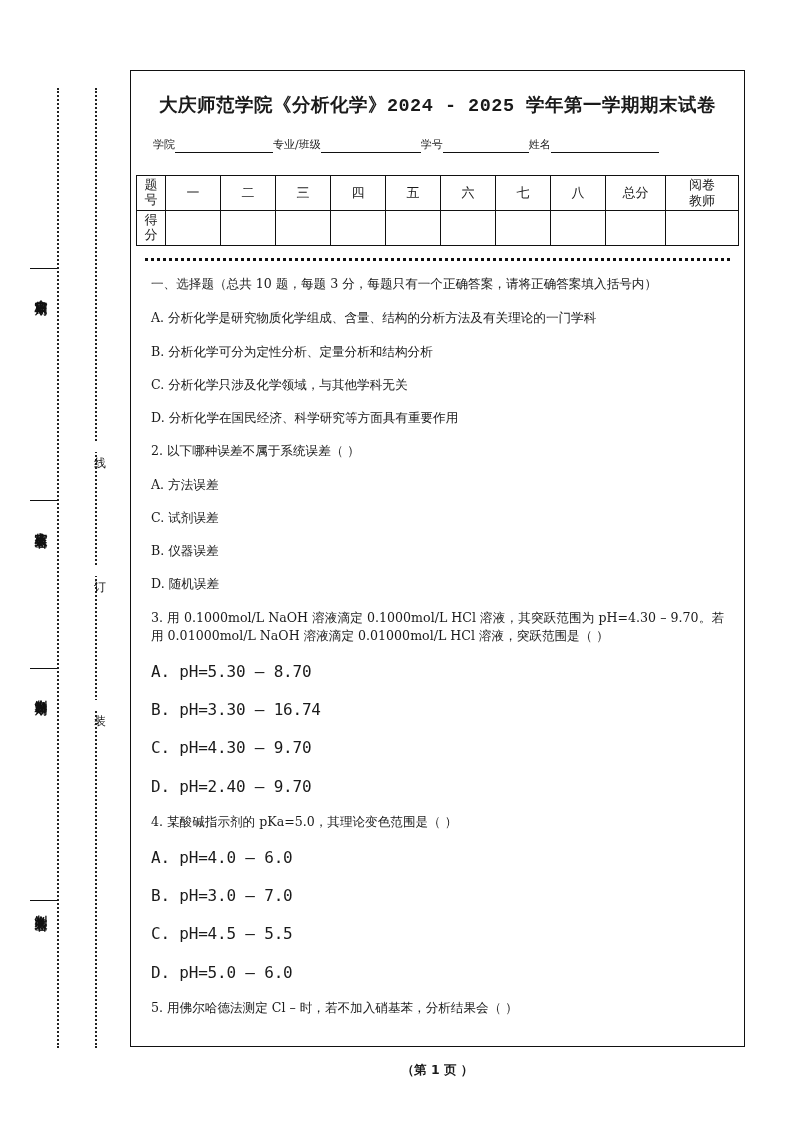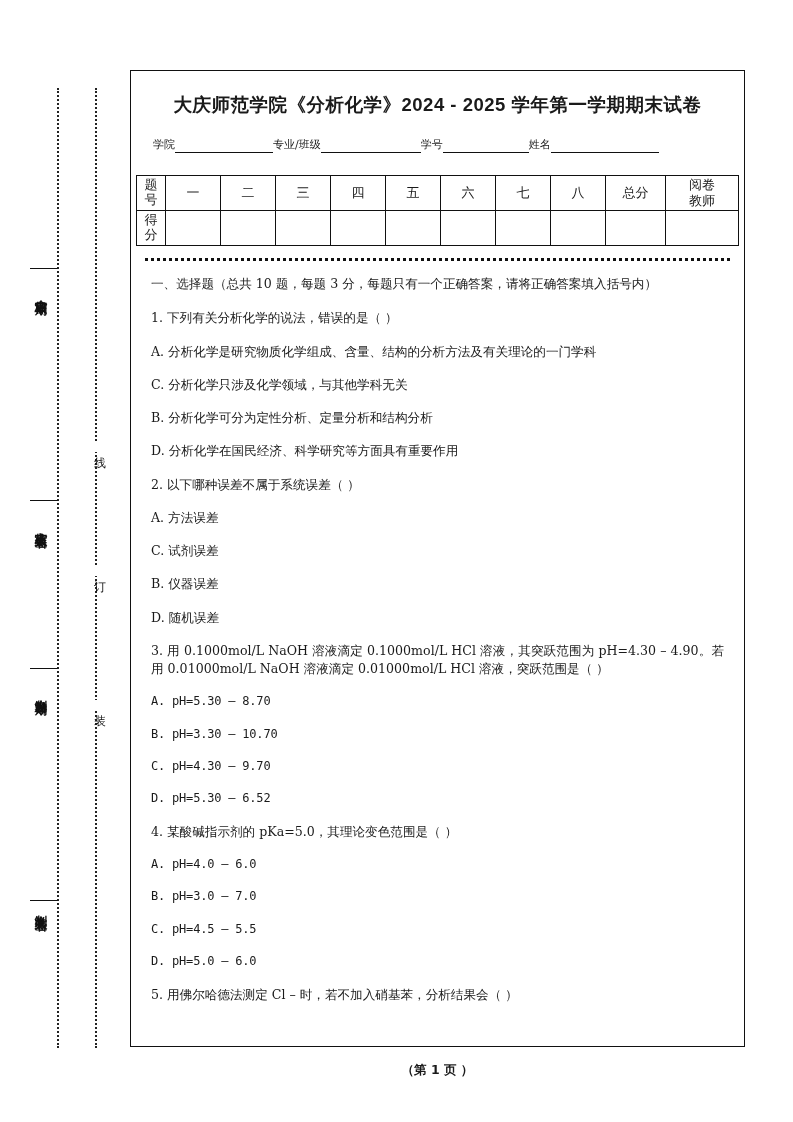--- a/index.html
+++ b/index.html
@@ -78,21 +78,21 @@
     box-sizing: border-box;
     padding: 0;
   }
 
   #paper-title {
     text-align: center;
     font-size: 18.5px;
     font-weight: bold;
     letter-spacing: 0.5px;
     margin: 21px 0 0 0;
-    font-family: Liberation Sans, sans-serif;
+    font-family: Liberation Mono, monospace;
   }
 
   
   #student-info {
     display: flex;
     align-items: flex-end;
     margin: 20px 18px 0 22px;
     font-size: 11px;
     font-family: "DejaVu Serif", "Liberation Serif", serif;
   }
@@ -152,21 +152,21 @@
   }
   .q-stem {
     margin: 0 0 15px 0;
     text-align: justify;
   }
   .q-option {
     margin: 0 0 15px 0;
   }
   .mono {
     font-family: "DejaVu Sans Mono", "Liberation Mono", monospace;
-    font-size: 12px;
+    font-size: 16px;
     letter-spacing: -0.2px;
   }
 
   
   #page-footer {
     position: absolute;
     left: 130px;
     top: 1062px;
     width: 615px;
     text-align: center;
@@ -259,37 +259,36 @@
       </tr>
     </tbody>
   </table>
 
   <div id="section-divider"></div>
 
   <div id="question-body">
 
     <p class="section-heading">一、选择题（总共 10 题，每题 3 分，每题只有一个正确答案，请将正确答案填入括号内）</p>
 
-    <p class="q-stem">1. 下列有关分析化学的说法，错误的是（  ）</p>
     <p class="q-option">A. 分析化学是研究物质化学组成、含量、结构的分析方法及有关理论的一门学科</p>
+    <p class="q-option">B. 分析化学可分为定性分析、定量分析和结构分析</p>
     <p class="q-option">C. 分析化学只涉及化学领域，与其他学科无关</p>
-    <p class="q-option">B. 分析化学可分为定性分析、定量分析和结构分析</p>
     <p class="q-option">D. 分析化学在国民经济、科学研究等方面具有重要作用</p>
 
     <p class="q-stem">2. 以下哪种误差不属于系统误差（  ）</p>
     <p class="q-option">A. 方法误差</p>
     <p class="q-option">C. 试剂误差</p>
     <p class="q-option">B. 仪器误差</p>
     <p class="q-option">D. 随机误差</p>
 
-    <p class="q-stem mono-mix">3. 用 0.1000mol/L NaOH 溶液滴定 0.1000mol/L HCl 溶液，其突跃范围为 pH=4.30 – 4.90。若用 0.01000mol/L NaOH 溶液滴定 0.01000mol/L HCl 溶液，突跃范围是（  ）</p>
+    <p class="q-stem mono-mix">3. 用 0.1000mol/L NaOH 溶液滴定 0.1000mol/L HCl 溶液，其突跃范围为 pH=4.30 – 9.70。若用 0.01000mol/L NaOH 溶液滴定 0.01000mol/L HCl 溶液，突跃范围是（  ）</p>
     <p class="q-option mono">A. pH=5.30 – 8.70</p>
-    <p class="q-option mono">B. pH=3.30 – 10.70</p>
+    <p class="q-option mono">B. pH=3.30 – 16.74</p>
     <p class="q-option mono">C. pH=4.30 – 9.70</p>
-    <p class="q-option mono">D. pH=5.30 – 6.52</p>
+    <p class="q-option mono">D. pH=2.40 – 9.70</p>
 
     <p class="q-stem">4. 某酸碱指示剂的 pKa=5.0，其理论变色范围是（  ）</p>
     <p class="q-option mono">A. pH=4.0 – 6.0</p>
     <p class="q-option mono">B. pH=3.0 – 7.0</p>
     <p class="q-option mono">C. pH=4.5 – 5.5</p>
     <p class="q-option mono">D. pH=5.0 – 6.0</p>
 
     <p class="q-stem">5. 用佛尔哈德法测定 Cl – 时，若不加入硝基苯，分析结果会（  ）</p>
 
   </div>

